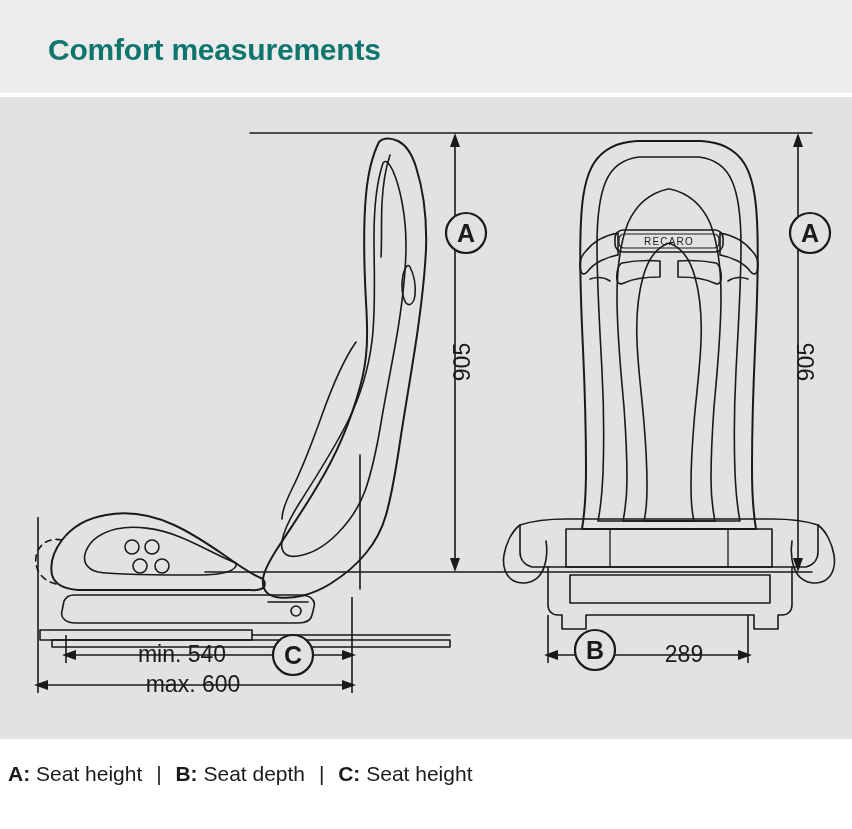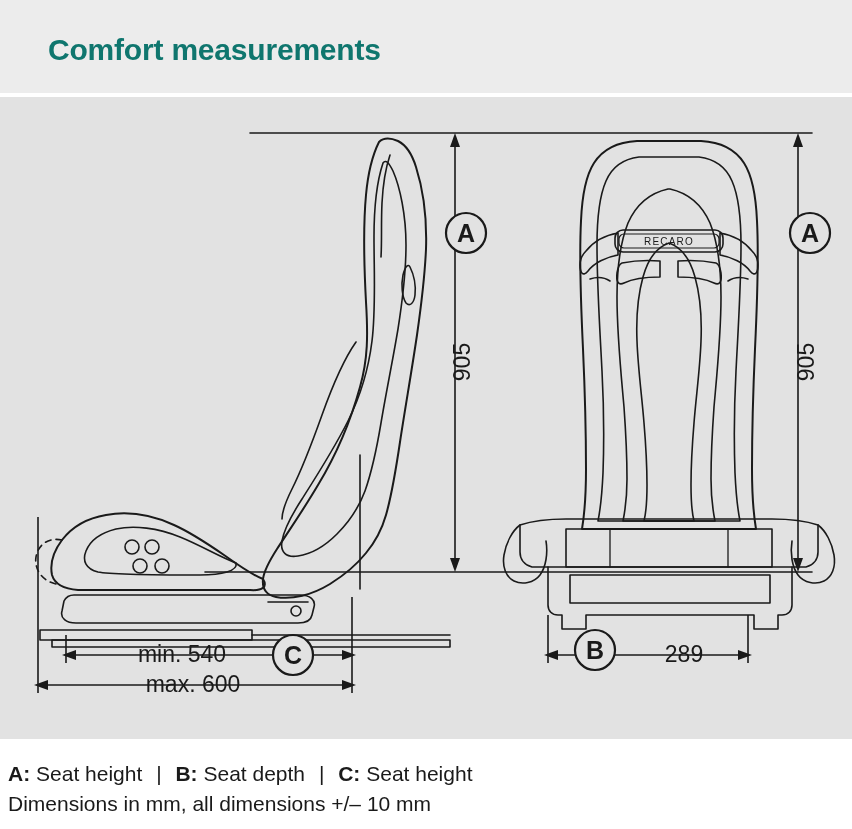--- a/index.html
+++ b/index.html
@@ -269,16 +269,15 @@
     <div class="legend-line">
       <span class="legend-key">A:</span>
       <span class="legend-val">Seat height</span>
       <span class="legend-sep">|</span>
       <span class="legend-key">B:</span>
       <span class="legend-val">Seat depth</span>
       <span class="legend-sep">|</span>
       <span class="legend-key">C:</span>
       <span class="legend-val">Seat height</span>
     </div>
-    <div class="legend-line">Dimensions in mm, all dimensions +/– 10 mm</div>
   </div>
 
 </div>
 
 </body></html>

